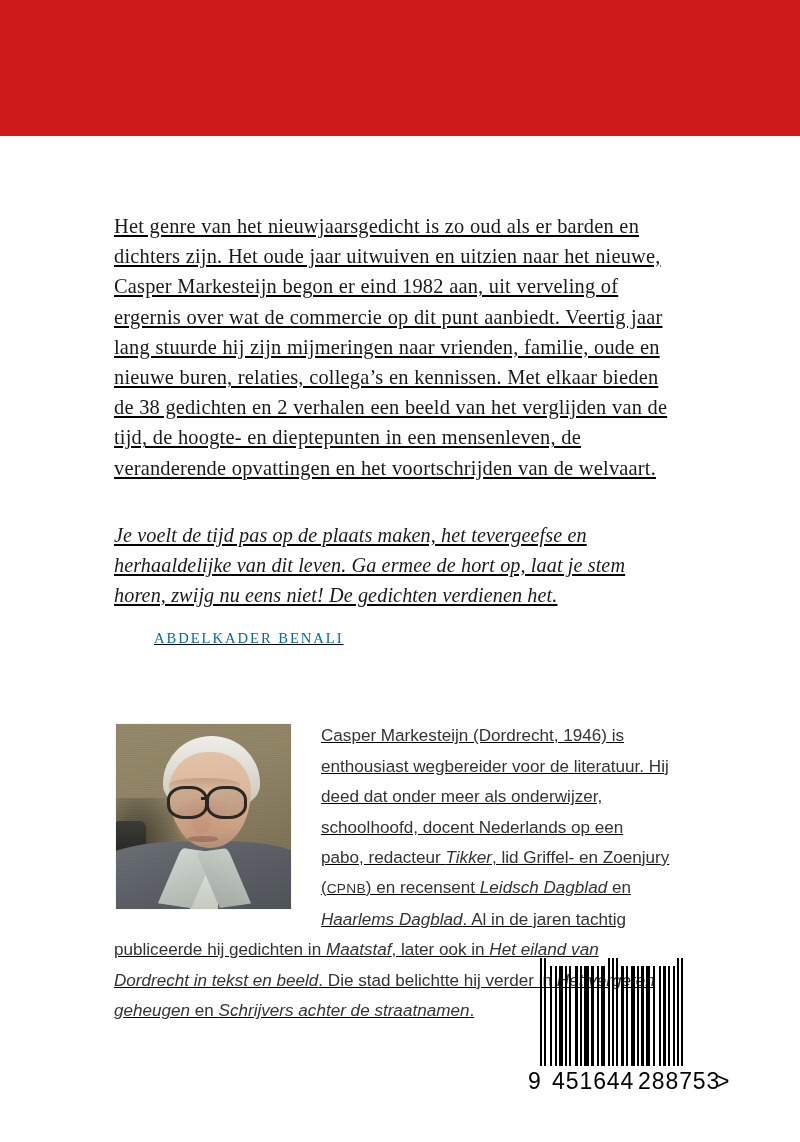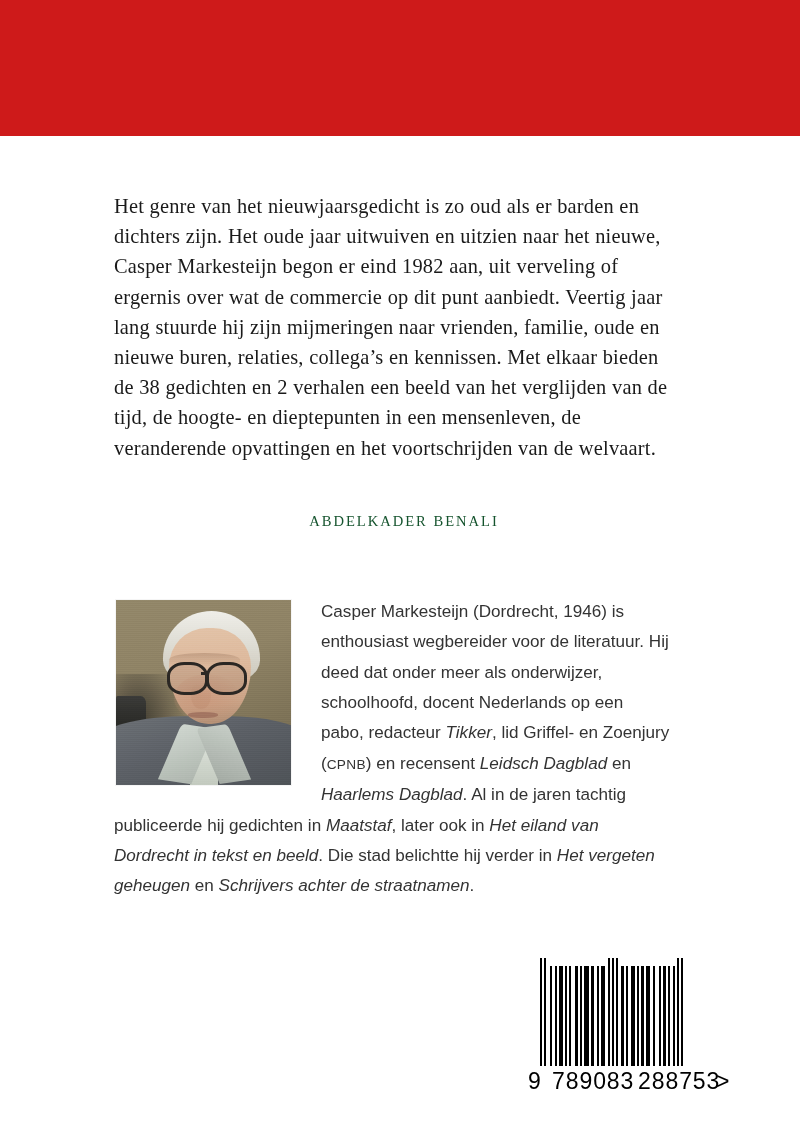--- a/index.html
+++ b/index.html
@@ -23,22 +23,23 @@
     top: 0;
     width: 800px;
     height: 136px;
     background: #ce1a1a;
   }
 
   
   .content {
     position: absolute;
     left: 114px;
-    top: 132px;
+    top: 152px;
     width: 556px;
+    text-decoration: underline;
   }
 
   
   .blurb {
     margin: 0;
     padding-top: 59px;
     font-family: "Liberation Serif", serif;
     font-size: 20.4px;
     line-height: 30.2px;
     color: #1a1a1a;
@@ -55,29 +56,28 @@
   .quote-text {
     margin: 0;
     font-family: "Liberation Serif", serif;
     font-style: italic;
     font-size: 20.2px;
     line-height: 30.2px;
     color: #1a1a1a;
     letter-spacing: 0.005em;
   }
   .quote-attrib {
-    margin: 9px;
+    margin: 16px;
     padding-top: 4px;
     padding-left: 24px;
     font-family: "Liberation Serif", serif;
     font-size: 14.6px;
     letter-spacing: 0.135em;
-    color: #14532d;
+    color: #0369a1;
     text-transform: uppercase;
-    text-align: center;
   }
 
   
   .bio {
     position: relative;
     padding-top: 58px;
     font-family: "Liberation Sans", sans-serif;
     font-size: 17.1px;
     line-height: 30.4px;
     color: #333333;
@@ -286,20 +286,21 @@
 </head>
 <body>
 
 <div class="red-band"></div>
 
 <div class="content">
 
   <p class="blurb">Het genre van het nieuwjaarsgedicht is zo oud als er barden en dichters zijn. Het oude jaar uitwuiven en uitzien naar het nieuwe, Casper Markesteijn begon er eind 1982 aan, uit verveling of ergernis over wat de commercie op dit punt aanbiedt. Veertig jaar lang stuurde hij zijn mijmeringen naar vrienden, familie, oude en nieuwe buren, relaties, collega’s en kennissen. Met elkaar bieden de 38 gedichten en 2 verhalen een beeld van het verglijden van de tijd, de hoogte- en dieptepunten in een mensenleven, de veranderende opvattingen en het voortschrijden van de welvaart.</p>
 
   <div class="quote-block">
+    <p class="quote-text">Je voelt de tijd pas op de plaats maken, het tevergeefse en herhaaldelijke van dit leven. Ga ermee de hort op, laat je stem horen, zwijg nu eens niet! De gedichten verdienen het.</p>
     <p class="quote-attrib">Abdelkader Benali</p>
   </div>
 
   <div class="bio">
 
     <div class="portrait">
       <div class="bg"></div>
       <div class="wall-shadow"></div>
       <div class="dark-obj"></div>
       <div class="jacket"></div>
@@ -378,17 +379,17 @@
       <span style="width: 2px;"></span>
       <span style="width: 3px; background: transparent;"></span>
       <span style="width: 2px;"></span>
       <span style="width: 2px; background: transparent;"></span>
       <span class="guard" style="width: 2px;"></span>
       <span style="width: 2px; background: transparent;"></span>
       <span class="guard" style="width: 2px;"></span>
     </div>
   <div class="bc-digits">
     <span class="d-lead">9</span>
-    <span class="d-left">789083</span>
+    <span class="d-left">451644</span>
     <span class="d-right">288753</span>
     <span class="d-gt">&gt;</span>
   </div>
 </div>
 
 </body></html>

